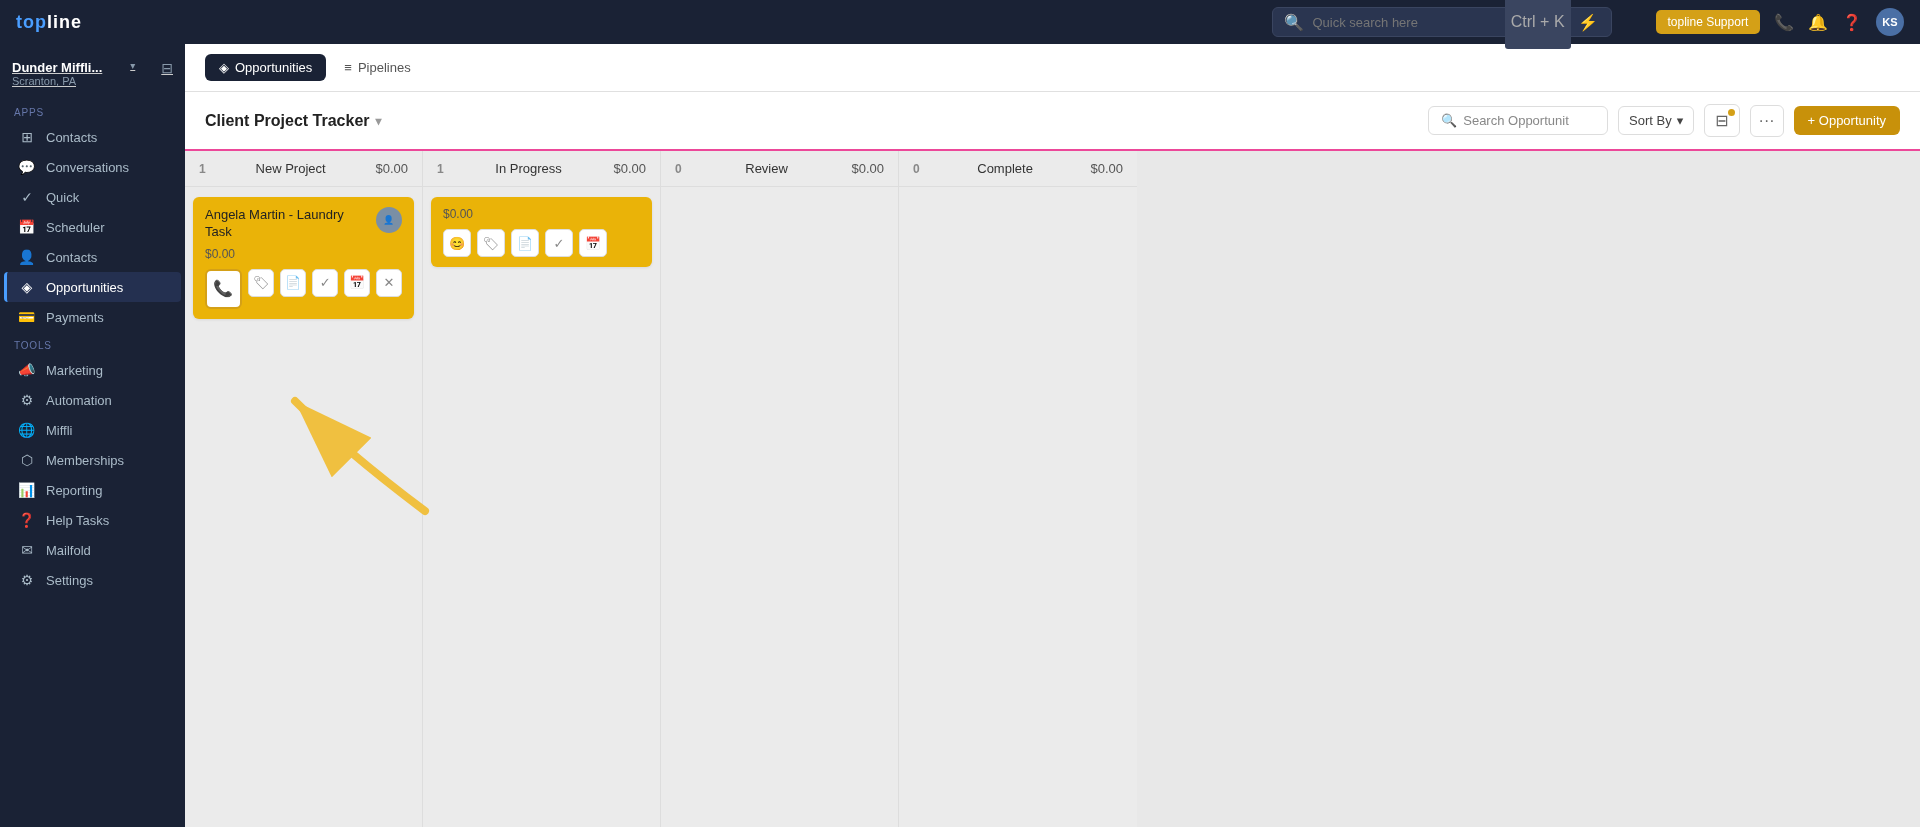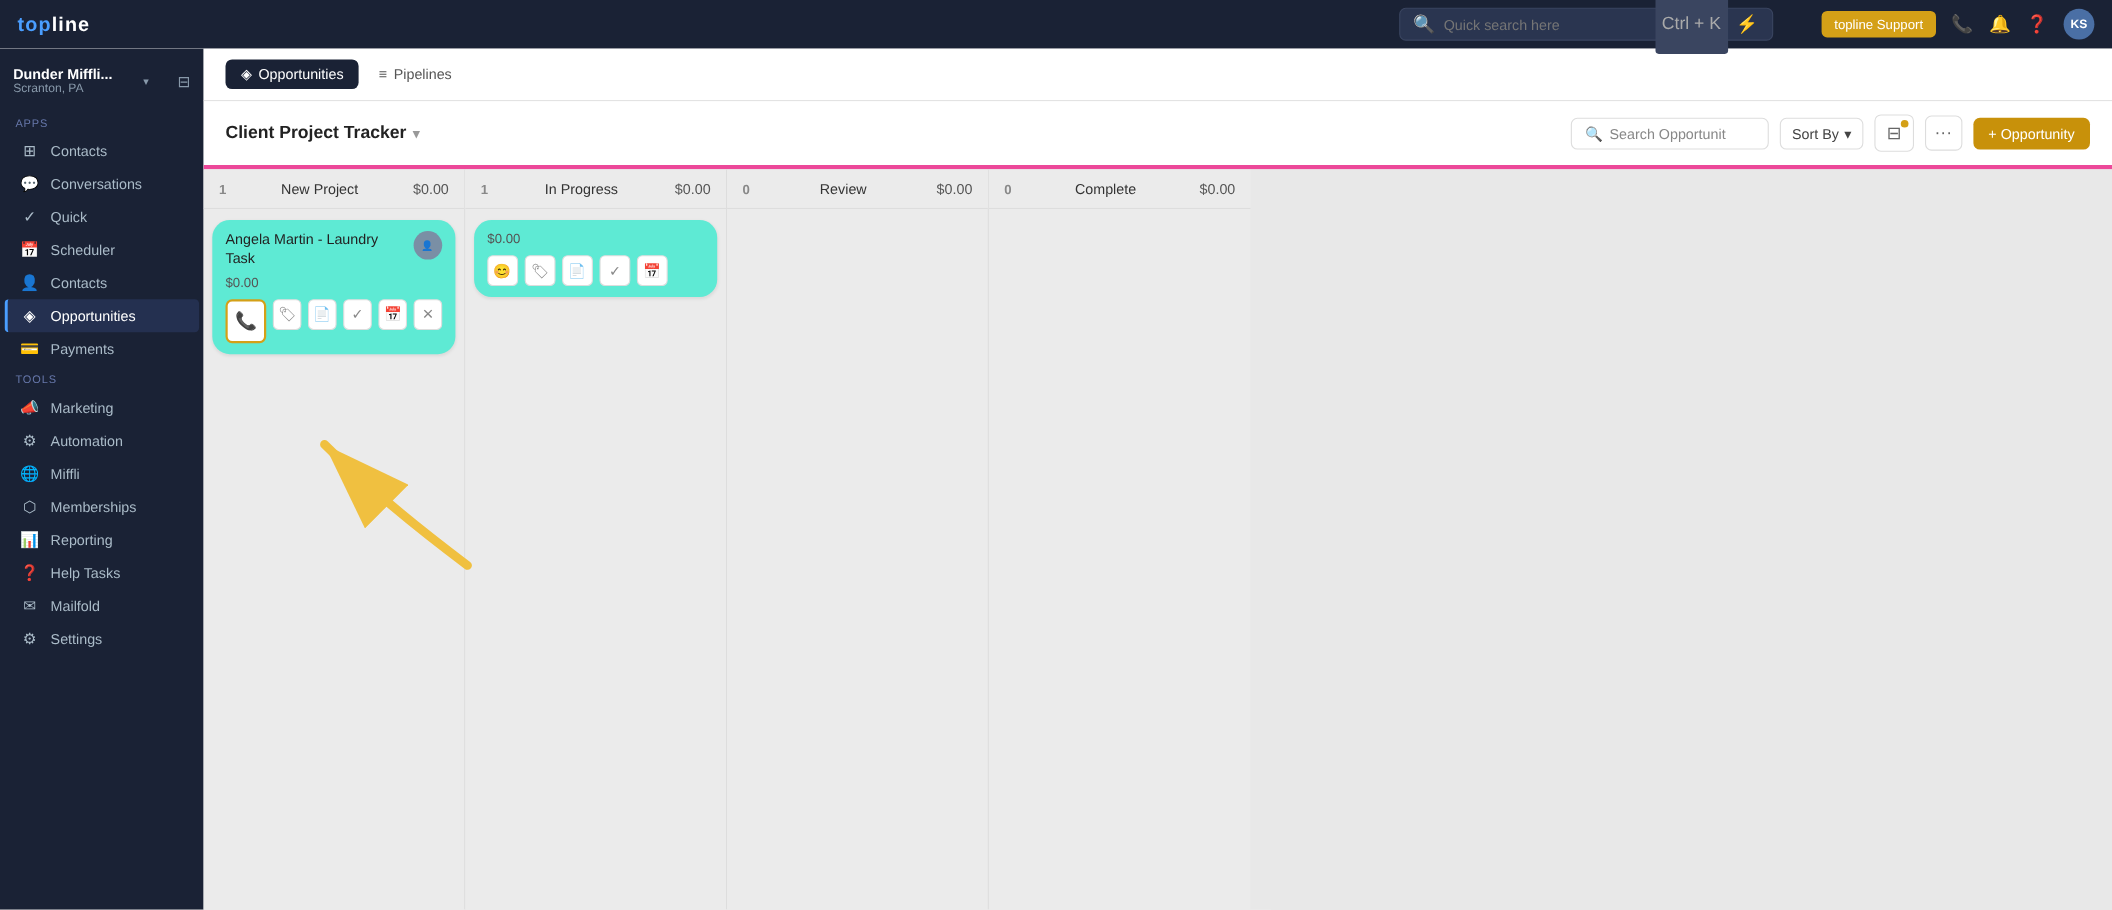--- a/index.html
+++ b/index.html
@@ -89,24 +89,24 @@
       background: #1a2235;
       color: #ccc;
       display: flex;
       flex-direction: column;
       padding: 10px 0;
       flex-shrink: 0;
       overflow-y: auto;
     }
     .workspace-header {
       display: flex;
-      align-items: center;
       padding: 6px 12px 12px;
       gap: 20px;
       cursor: pointer;
+      text-decoration: underline;
     }
     .workspace-name { color: #fff; font-size: 13px; font-weight: 600; }
     .workspace-sub { color: #8899aa; font-size: 11px; }
     .chevron-icon { color: #8899aa; font-size: 10px; margin-left: auto; }
     .sidebar-toggle { color: #8899aa; font-size: 14px; margin-left: 6px; cursor: pointer; }
 
     .sidebar-section-label {
       color: #6677aa;
       font-size: 10px;
       text-transform: uppercase;
@@ -159,21 +159,21 @@
       flex-direction: column;
       overflow: hidden;
     }
 
     
     .pipeline-header {
       background: #fff;
       padding: 12px 20px;
       display: flex;
       align-items: center;
-      border-bottom: 4px solid #ec4899;
+      border-bottom: 2px solid #ec4899;
       gap: 10px;
       flex-shrink: 0;
     }
     .pipeline-title {
       font-size: 16px;
       font-weight: 600;
       color: #222;
       display: flex;
       align-items: center;
       gap: 6px;
@@ -288,22 +288,22 @@
     .column-body {
       flex: 1;
       padding: 10px 8px;
       display: flex;
       flex-direction: column;
       gap: 8px;
     }
 
     
     .kanban-card {
-      background: #5eead4;
-      border-radius: 16px;
+      background: #eab308;
+      border-radius: 6px;
       padding: 10px 12px;
       box-shadow: 0 1px 3px rgba(0,0,0,0.08);
       cursor: pointer;
     }
     .card-top {
       display: flex;
       align-items: flex-start;
       justify-content: space-between;
       margin-bottom: 6px;
     }

